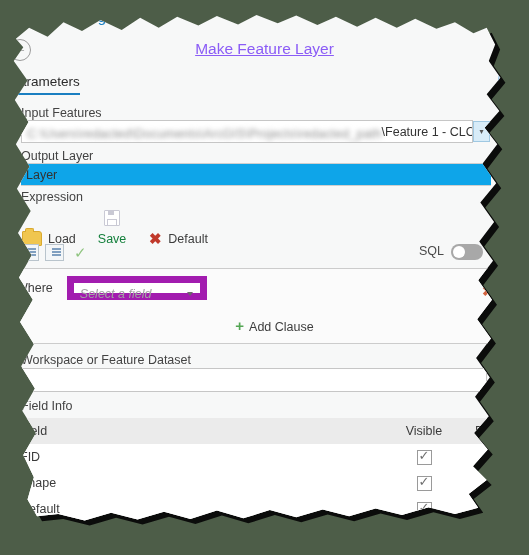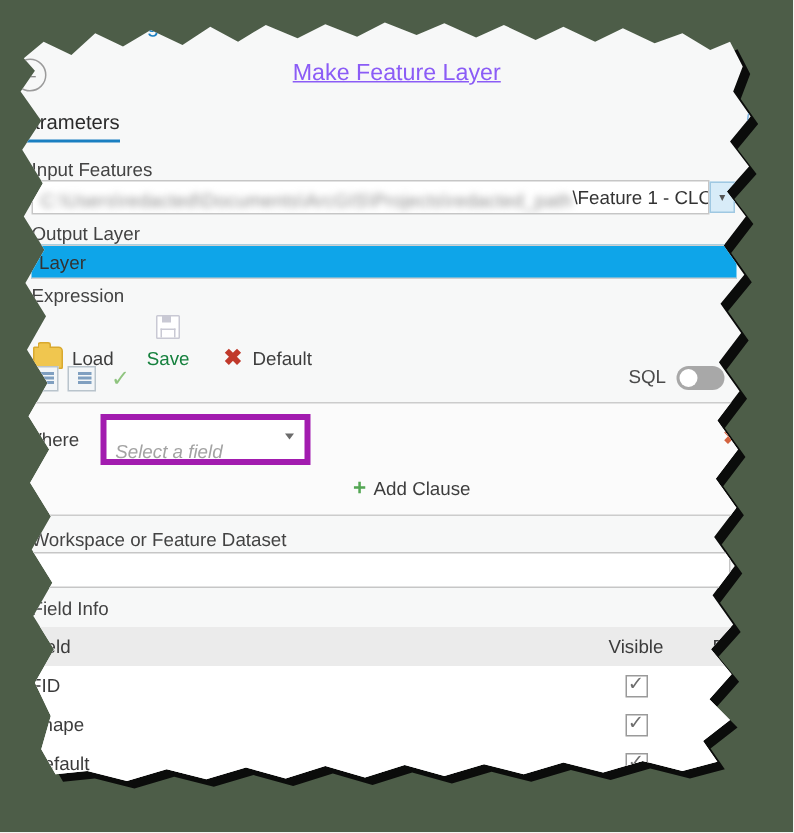--- a/index.html
+++ b/index.html
@@ -267,26 +267,26 @@
     background: #fbfbfb;
   }
   .clause-row {
     position:absolute; left:16px; top:276px;
     display:flex; align-items:center; gap:14px;
   }
   .where-lbl { font-size:12.5px; color:#3d3d3d; }
   .field-select {
     box-sizing:border-box;
     width: 140px; height: 24px;
-    background:#fff; border:4px solid #a21caf;
+    background:#fff; border:7px solid #a21caf;
     position: relative;
     font-size: 12.5px;
     color: #a3a3a3;
     font-style: italic;
-    padding: 13px 6px;
+    padding: 3px 6px;
     line-height: 17px;
   }
   .field-select .car {
     position:absolute; right:7px; top:9px;
     width:0;height:0;
     border-left:3.5px solid transparent;
     border-right:3.5px solid transparent;
     border-top:4px solid #6b6b6b;
   }
   .clause-del {

